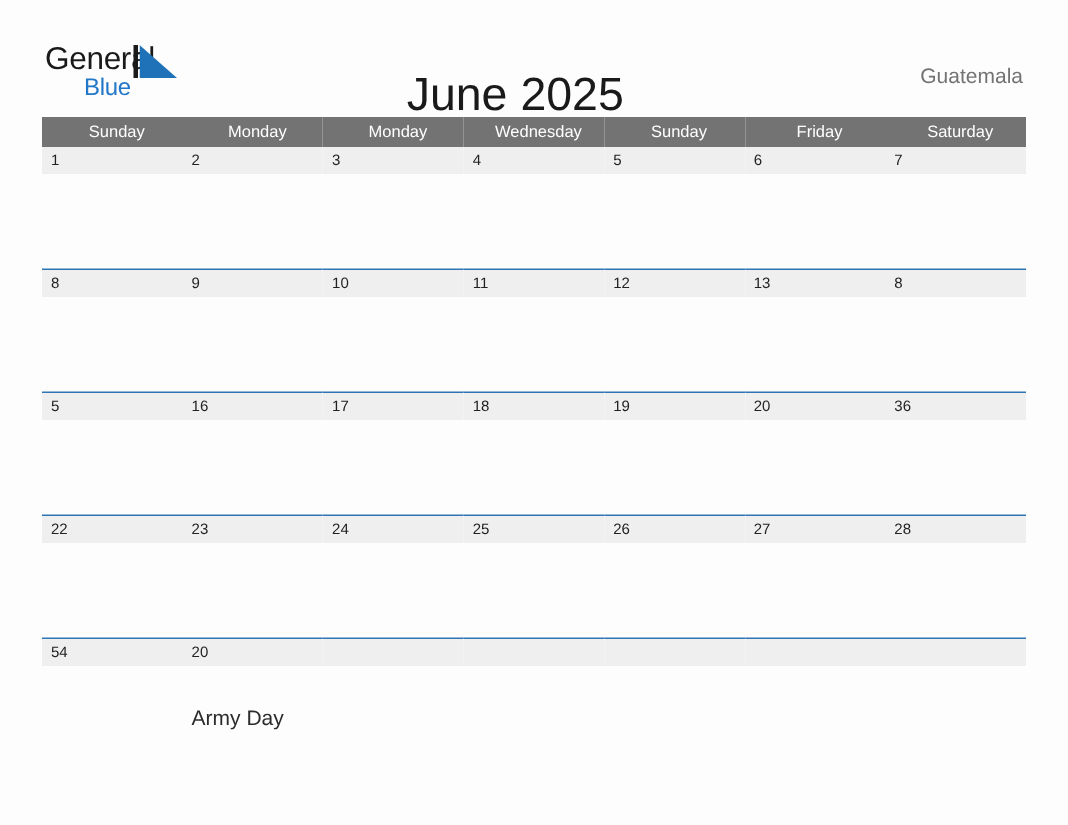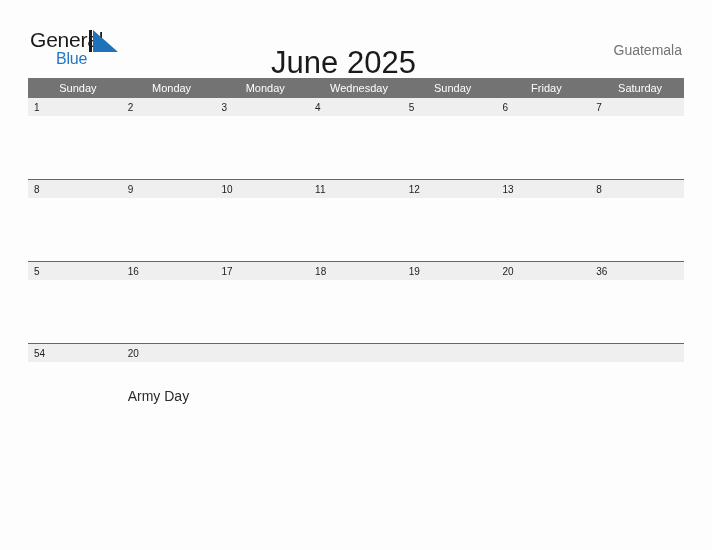--- a/index.html
+++ b/index.html
@@ -285,20 +285,50 @@
           <td>
             <span class="daynum">20</span>
 
           </td>
           <td>
             <span class="daynum">36</span>
 
           </td>
         </tr>
 
+        <tr class="week-row">
+          <td>
+            <span class="daynum">22</span>
+
+          </td>
+          <td>
+            <span class="daynum">23</span>
+
+          </td>
+          <td>
+            <span class="daynum">24</span>
+
+          </td>
+          <td>
+            <span class="daynum">25</span>
+
+          </td>
+          <td>
+            <span class="daynum">26</span>
+
+          </td>
+          <td>
+            <span class="daynum">27</span>
+
+          </td>
+          <td>
+            <span class="daynum">28</span>
+
+          </td>
+        </tr>
 
         <tr class="week-row">
           <td>
             <span class="daynum">54</span>
 
           </td>
           <td>
             <span class="daynum">20</span>
             <span class="event">Army Day</span>
           </td>

